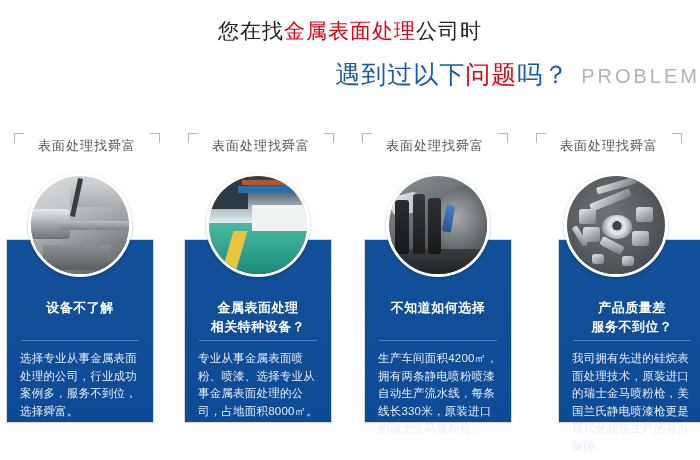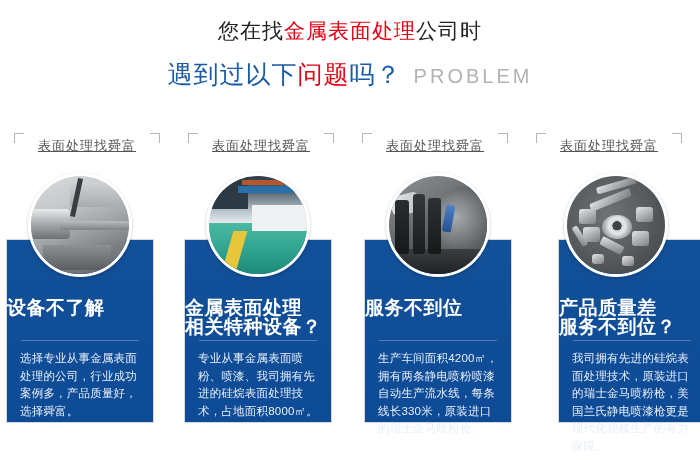--- a/index.html
+++ b/index.html
@@ -15,21 +15,21 @@
   
   .heading{position:absolute;left:0;top:16px;width:700px;text-align:center;}
   .headline-1{
     font-size:21px;line-height:30px;color:#222222;font-weight:400;
     letter-spacing:1px;white-space:nowrap;
   }
   .headline-1 .hl{color:#e60012;}
   .headline-2{
     margin-top:11px;
     font-size:25px;line-height:34px;color:#1b5aa6;font-weight:400;
-    letter-spacing:1px;white-space:nowrap;
+    letter-spacing:1px;white-space:nowrap;text-align:right;
   }
   .headline-2 .hl{color:#e60012;}
   .headline-2 .problem{
     color:#b3b3b3;font-size:20px;letter-spacing:3px;margin-left:12px;
     font-family:"Liberation Sans",sans-serif;font-weight:400;
   }
 
   
   .cards{position:absolute;left:0;top:131px;width:700px;height:300px;}
   .card{position:absolute;top:0;width:162px;height:300px;}
@@ -37,21 +37,21 @@
   .card-2{left:180px;}
   .card-3{left:354px;}
   .card-4{left:528px;}
 
   
   .tagline{
     position:relative;height:30px;margin:0 6px 0 6px;
     display:flex;align-items:center;justify-content:center;
   }
   .tagline .txt{
-    font-size:13px;color:#555555;letter-spacing:1px;white-space:nowrap;text-decoration:underline;
+    font-size:13px;color:#555555;letter-spacing:1px;white-space:nowrap;
   }
   .tagline:before,.tagline:after{
     content:"";position:absolute;top:2px;width:9px;height:9px;
   }
   .tagline:before{left:2px;border-left:1px solid #b5b5b5;border-top:1px solid #b5b5b5;}
   .tagline:after{right:2px;border-right:1px solid #b5b5b5;border-top:1px solid #b5b5b5;}
 
   
   .panel{
     position:absolute;left:0;top:108px;width:148px;height:184px;
@@ -123,21 +123,21 @@
   .ph4 .n{position:absolute;background:linear-gradient(150deg,#e4e7e8,#a9adb0 55%,#7d8184);}
   .ph4 .bolt{position:absolute;border-radius:2px;
     background:linear-gradient(150deg,#dfe2e3,#a6aaad 55%,#787c7f);}
   .ph4 .hex{width:18%;height:15%;border-radius:3px;}
   .ph4 .disc{position:absolute;left:36%;top:40%;width:30%;height:24%;border-radius:50%;
     background:radial-gradient(circle at 50% 45%,#3f4346 0%,#3f4346 22%,#cfd3d5 24%,#e6e9ea 40%,#9ea2a5 70%,#7a7e81 100%);}
 
   
   .panel-title{
     position:absolute;left:0;top:58px;width:100%;
-    color:#ffffff;font-size:19px;line-height:19px;
+    text-align:center;color:#ffffff;font-size:13px;line-height:19px;
     font-weight:700;letter-spacing:0.5px;
   }
   .panel-rule{
     position:absolute;left:14px;top:100px;width:calc(100% - 28px);height:1px;
     background:rgba(255,255,255,0.28);
   }
   .panel-body{
     position:absolute;left:13px;right:11px;top:110px;
     color:#e7eefa;font-size:11.5px;line-height:17.5px;
     text-align:left;letter-spacing:0.2px;
@@ -161,60 +161,60 @@
 
     <div class="card card-1">
       <div class="tagline">
         <span class="txt">表面处理找舜富</span>
       </div>
       <div class="panel">
         <div class="panel-title">
           <div>设备不了解</div>
         </div>
         <div class="panel-rule"></div>
-        <div class="panel-body">选择专业从事金属表面处理的公司，行业成功案例多，产品质量好，选择舜富。</div>
+        <div class="panel-body">选择专业从事金属表面处理的公司，行业成功案例多，服务不到位，选择舜富。</div>
       </div>
       <div class="photo">
         <div class="inner ph1">
             <div class="c"></div>
             <div class="d"></div>
             <div class="b"></div>
           </div>
       </div>
     </div>
 
     <div class="card card-2">
       <div class="tagline">
         <span class="txt">表面处理找舜富</span>
       </div>
       <div class="panel">
         <div class="panel-title">
           <div>金属表面处理</div>
           <div>相关特种设备？</div>
         </div>
         <div class="panel-rule"></div>
-        <div class="panel-body">专业从事金属表面喷粉、喷漆、我司拥有先进的硅烷表面处理技术，占地面积8000㎡。</div>
+        <div class="panel-body">专业从事金属表面喷粉、喷漆、选择专业从事金属表面处理的公司，占地面积8000㎡。</div>
       </div>
       <div class="photo">
         <div class="inner ph2">
             <div class="e"></div>
             <div class="d"></div>
             <div class="c"></div>
             <div class="b"></div>
           </div>
       </div>
     </div>
 
     <div class="card card-3">
       <div class="tagline">
         <span class="txt">表面处理找舜富</span>
       </div>
       <div class="panel">
         <div class="panel-title">
-          <div>服务不到位</div>
+          <div>不知道如何选择</div>
         </div>
         <div class="panel-rule"></div>
         <div class="panel-body">生产车间面积4200㎡，拥有两条静电喷粉喷漆自动生产流水线，每条线长330米，原装进口的瑞士金马喷粉枪。</div>
       </div>
       <div class="photo">
         <div class="inner ph3">
             <div class="f"></div>
             <div class="d"></div>
             <div class="b"></div>
             <div class="c"></div>

